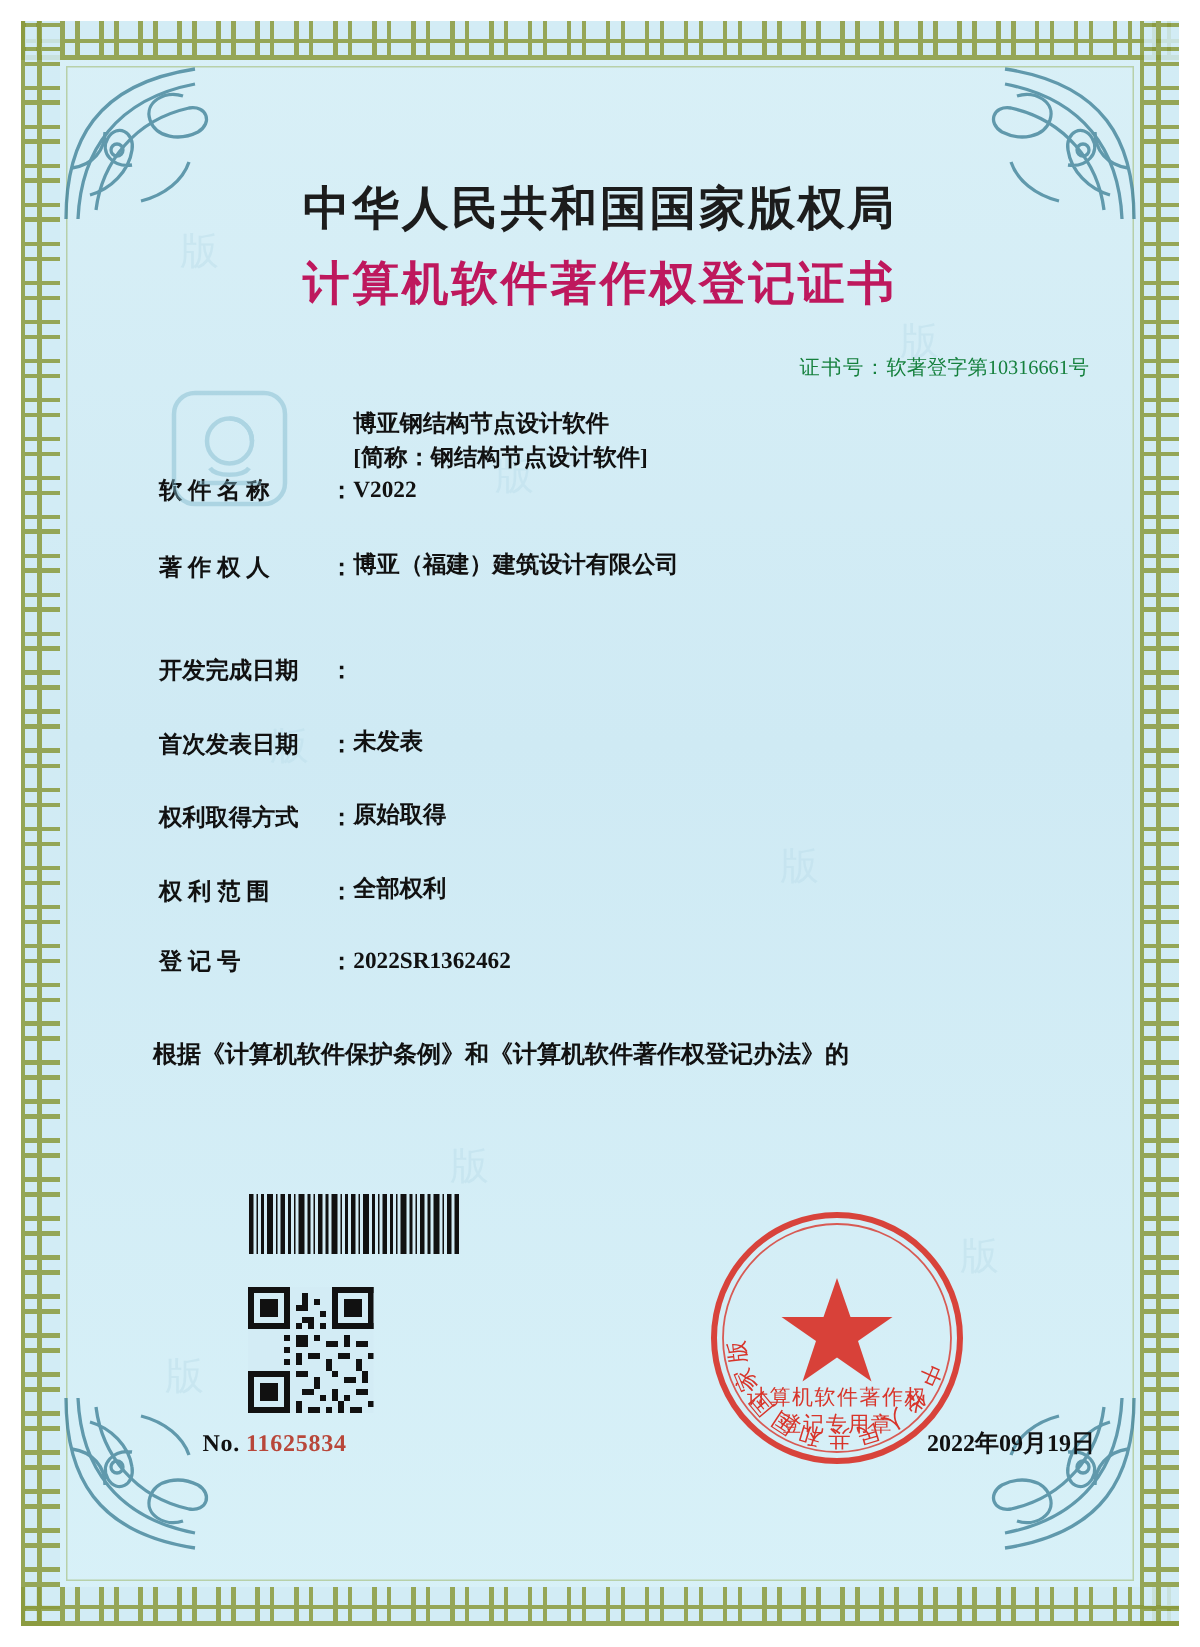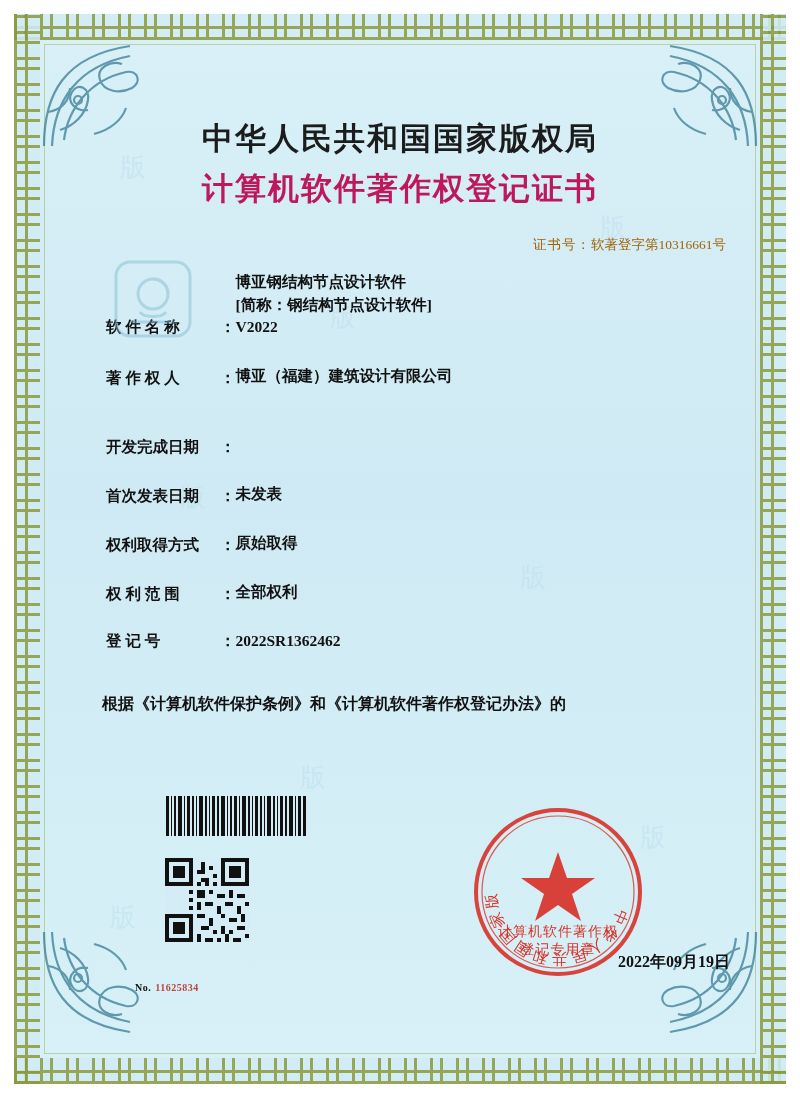--- a/index.html
+++ b/index.html
@@ -121,21 +121,21 @@
     letter-spacing: 2px;
     font-weight: bold;
     color: #be185d;
     margin-top: 8px;
     font-family: "DejaVu Serif", "Liberation Serif", serif;
   }
   .certno {
     margin-top: 26px;
     text-align: right;
     font-size: 13.5px;
-    color: #a16207;
+    color: #15803d;
     padding-right: 4px;
   }
   .certno .lbl { letter-spacing: 1px; }
 
   .emblem {
     position: absolute;
     left: 40px; top: 186px;
     width: 86px; height: 86px;
     opacity: .45;
   }
@@ -190,22 +190,22 @@
     left: 95px; top: 726px;
     width: 142px; height: 40px;
   }
   .qr {
     position: absolute;
     left: 95px; top: 788px;
     width: 84px; height: 84px;
   }
   .serial {
     position: absolute;
-    left: 65px; top: 912px;
-    font-size: 10px;
+    left: 65px; top: 884px;
+    font-size: 16px;
     color: #b8473a;
     letter-spacing: .5px;
     font-weight: bold;
   }
   .serial .no { color: #111; font-weight: bold; margin-right: 4px; }
 
   .date {
     position: absolute;
     right: 0px; top: 882px;
     font-size: 16px;

